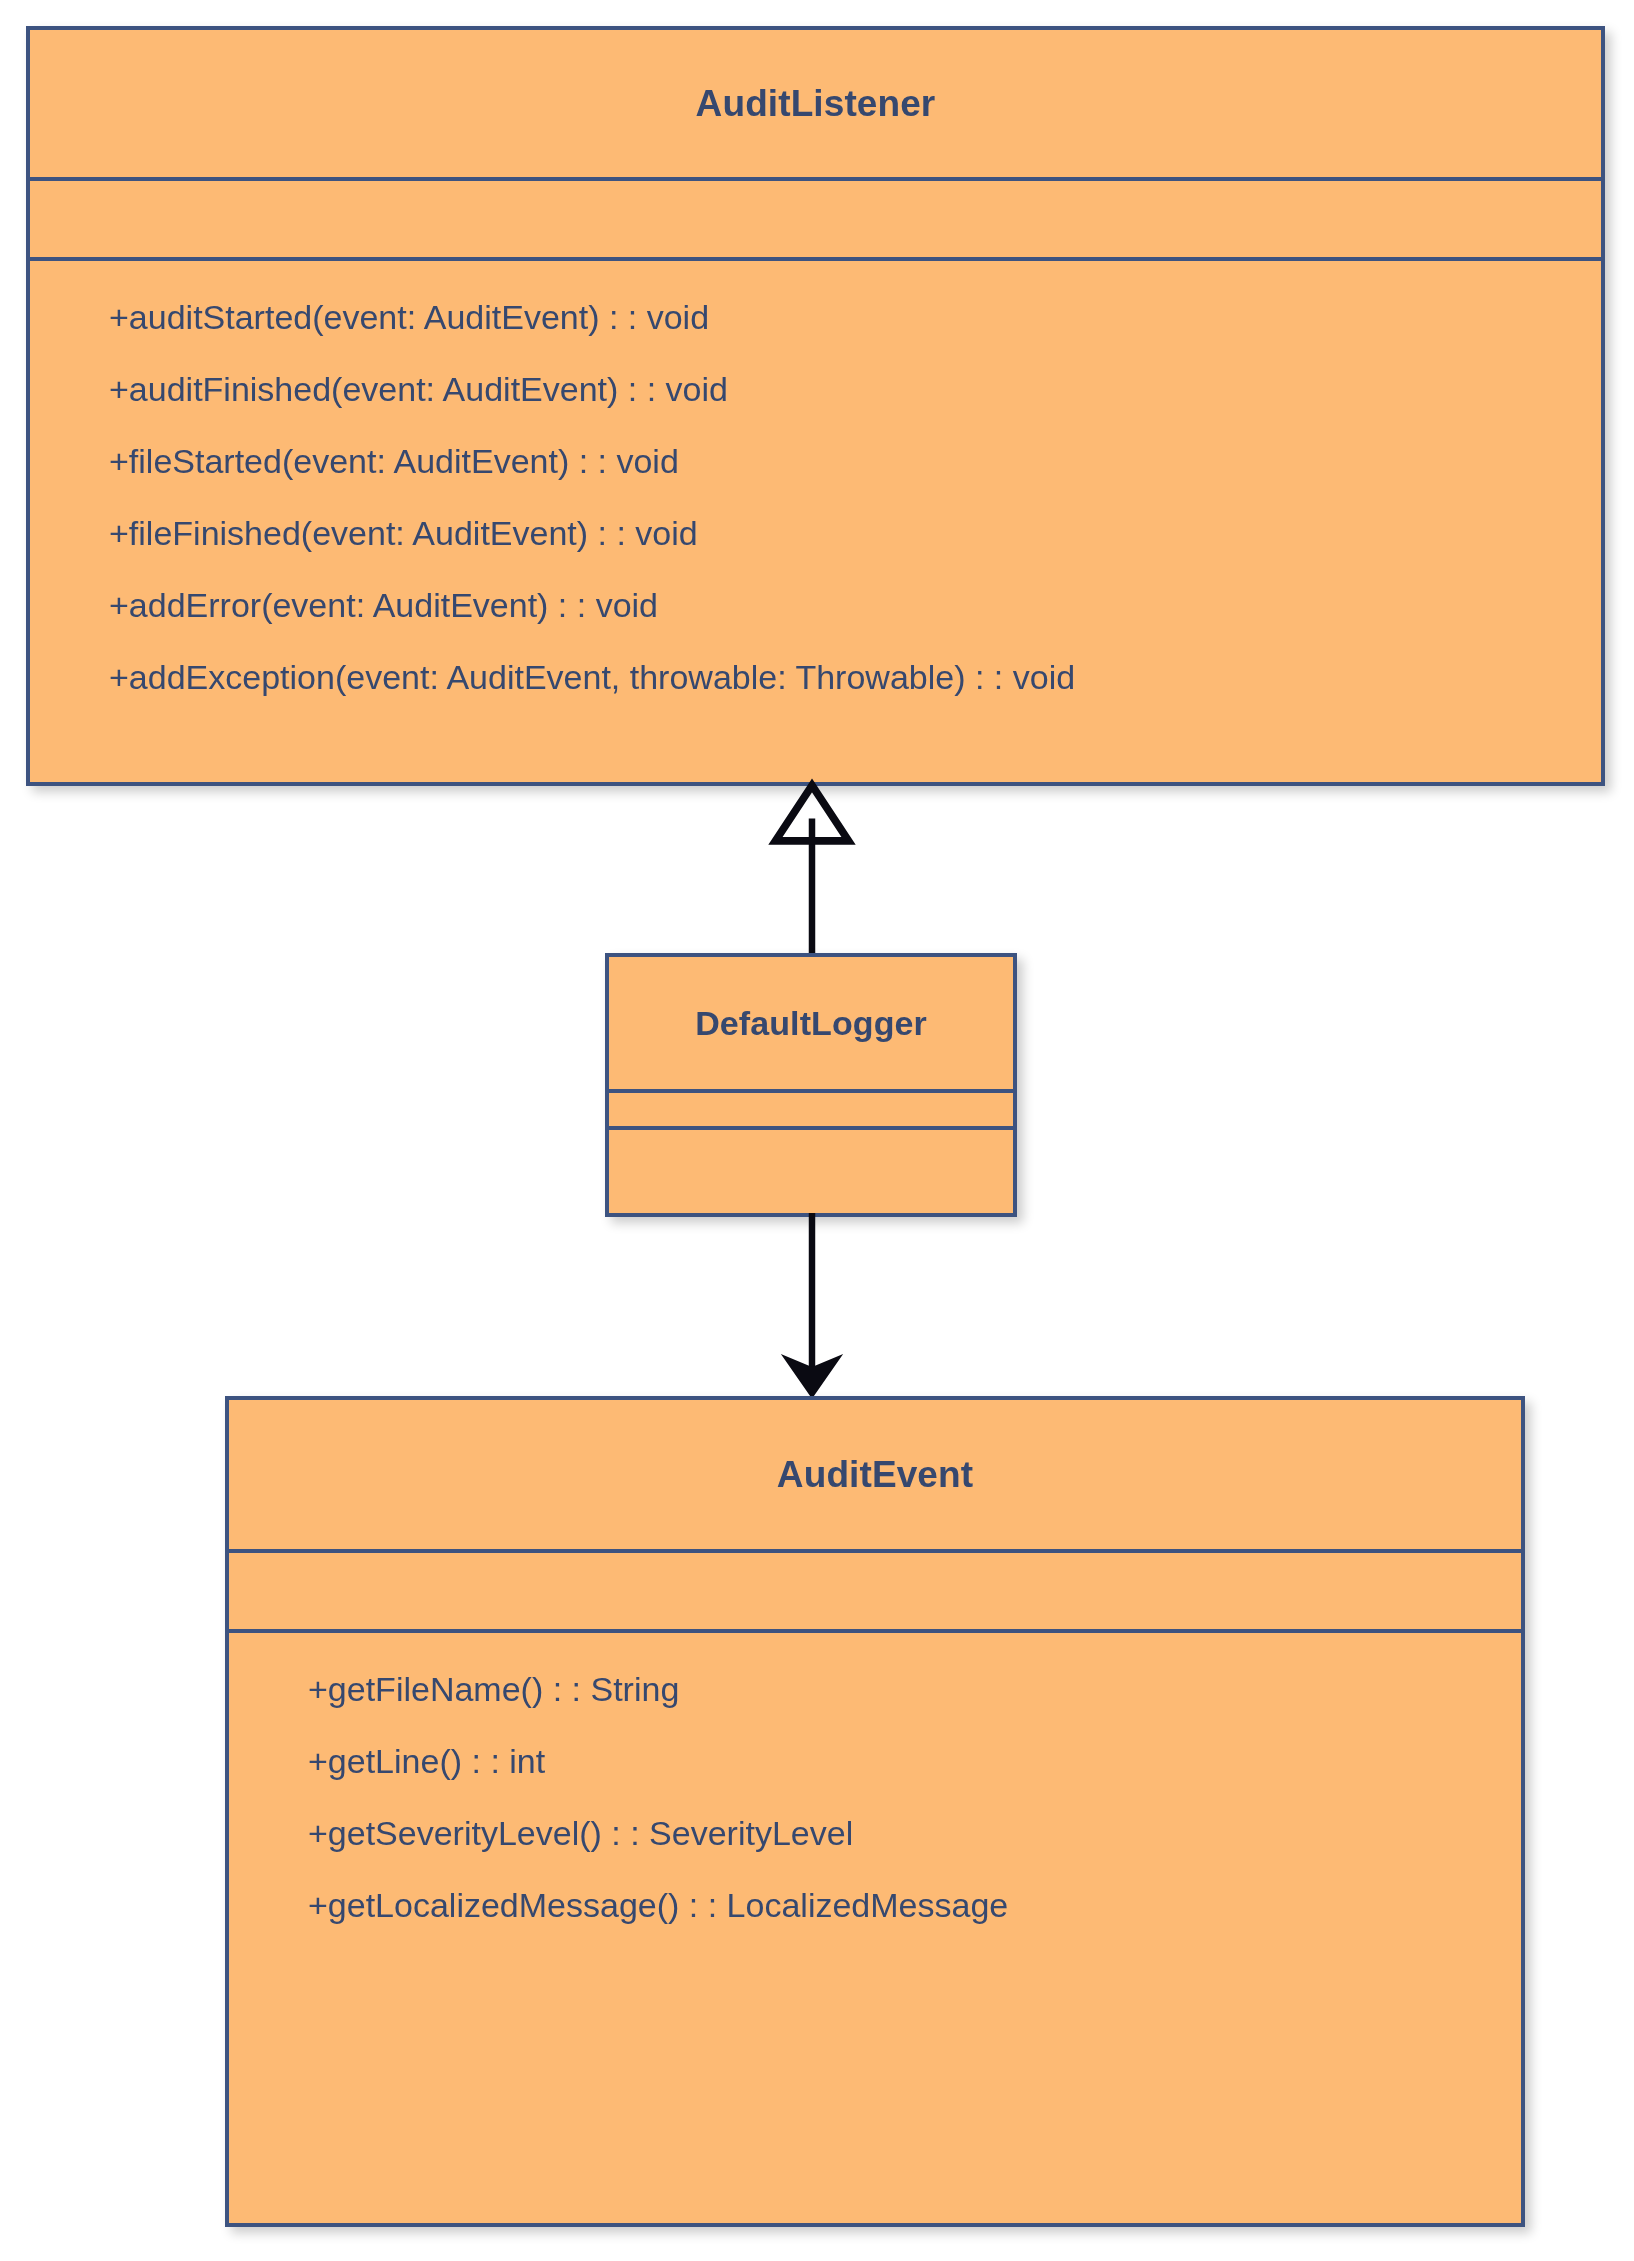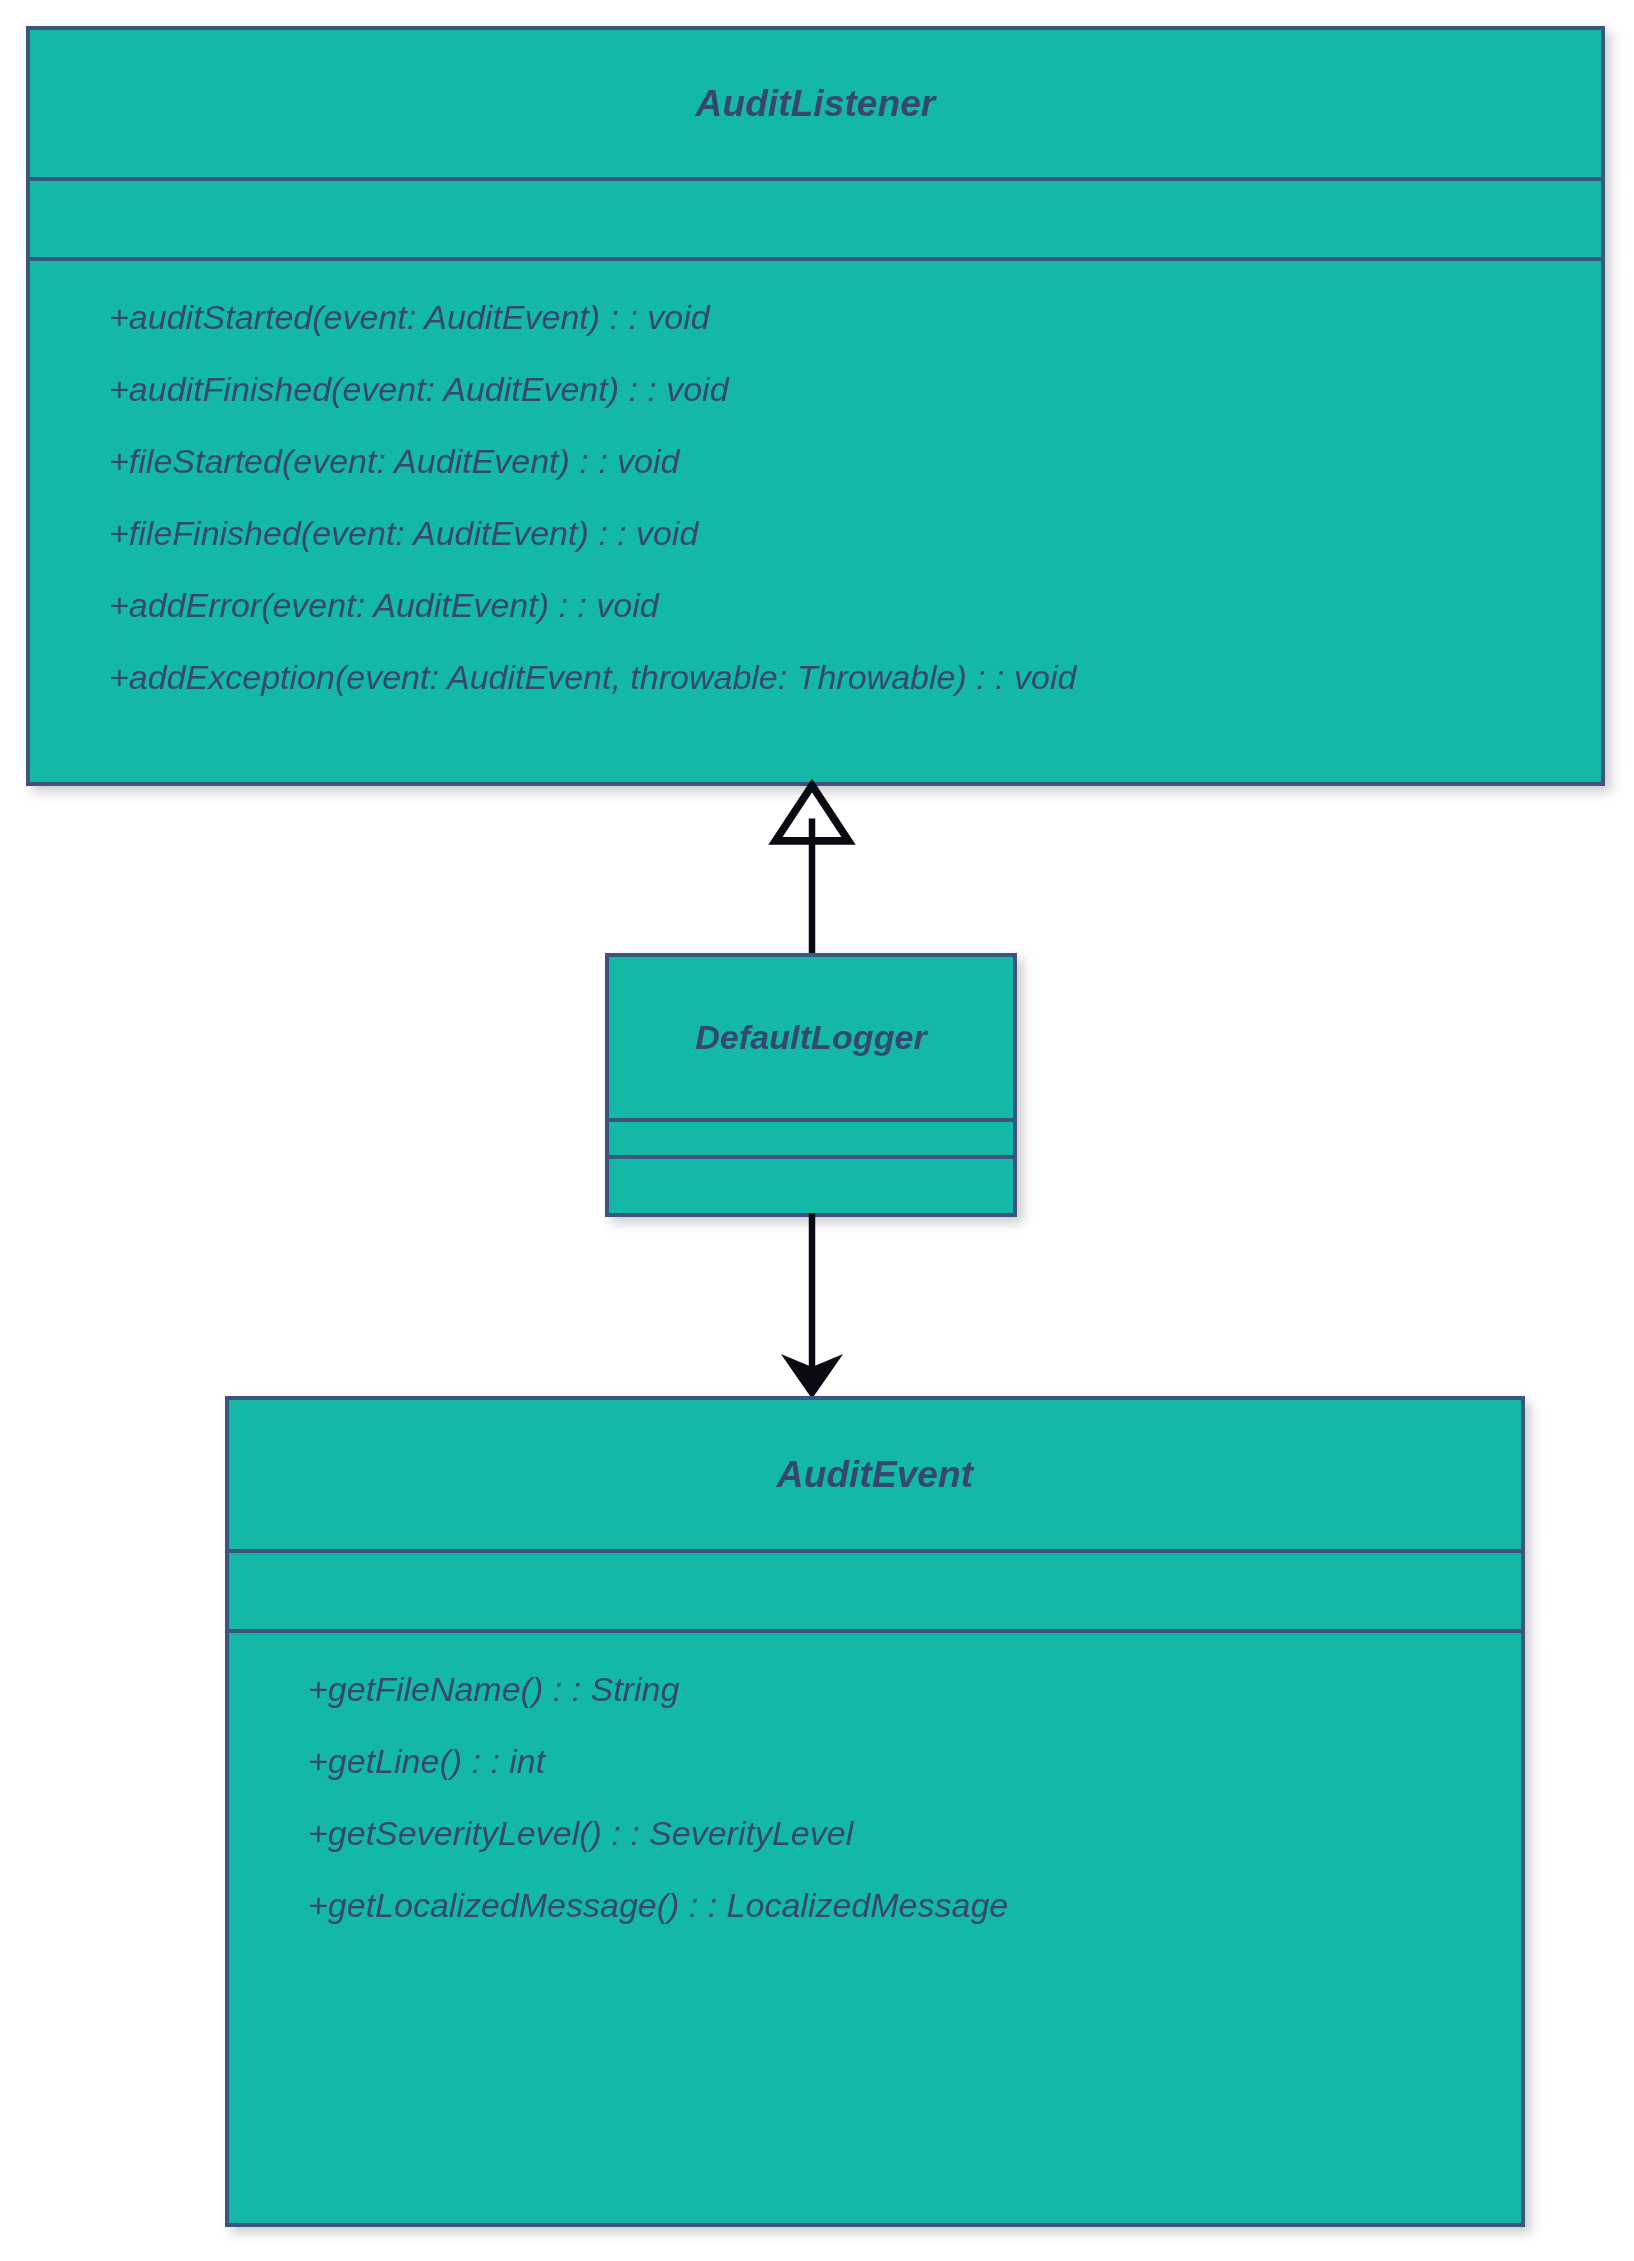--- a/index.html
+++ b/index.html
@@ -19,24 +19,23 @@
     position: absolute;
     left: 0; top: 0;
     width: 1635px;
     height: 2261px;
   }
 
   
   .uml-class {
     position: absolute;
     box-sizing: border-box;
-    background: #14b8a6;
+    background: #fdba74;
     border: 4.1px solid #3d5380;
     box-shadow: 5.9px 5.9px 10.6px rgba(0,0,0,0.20);
-    font-style: italic;
   }
 
   .uml-title {
     box-sizing: border-box;
     display: flex;
     align-items: center;
     justify-content: center;
     font-weight: bold;
     color: #36486f;
     border-bottom: 4.1px solid #3d5380;
@@ -83,21 +82,21 @@
   }
 
   
   #box-default-logger {
     left: 605px;
     top: 953px;
     width: 412px;
     height: 264px;
   }
   #box-default-logger .uml-title {
-    height: 165px;
+    height: 136px;
     font-size: 34px;
   }
   #box-default-logger .uml-attrs {
     height: 37px;
   }
   #box-default-logger .uml-methods {
     height: 54px;
     padding: 0;
   }
 

